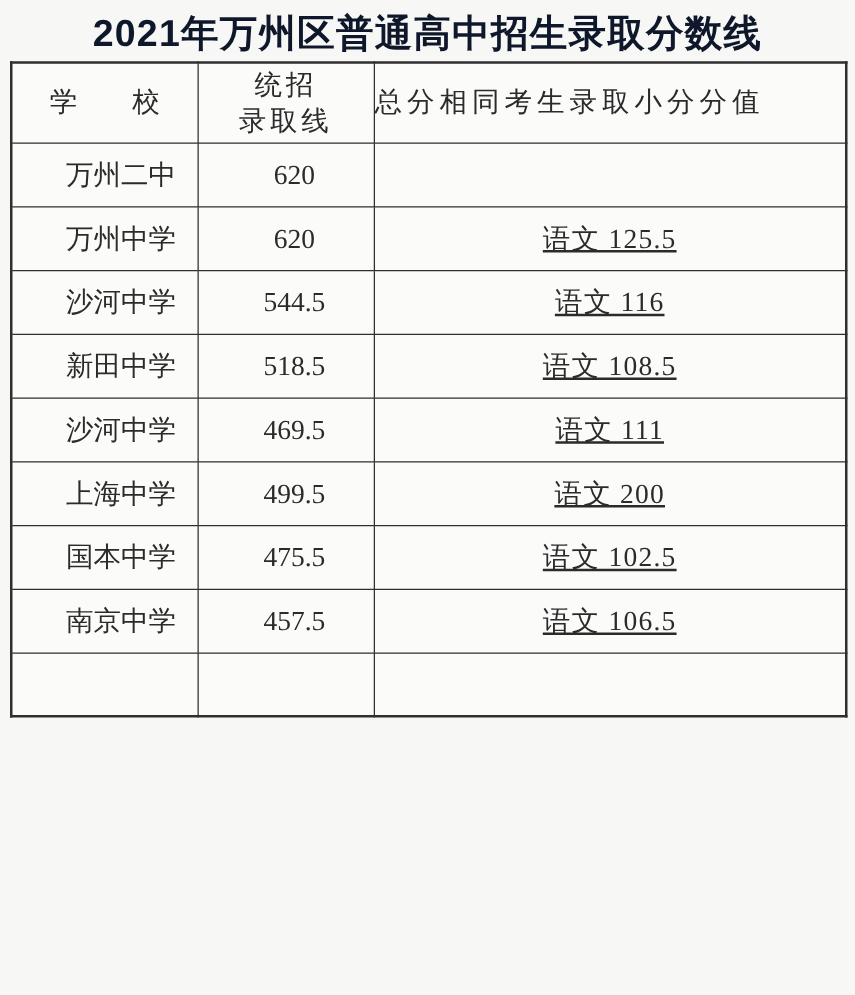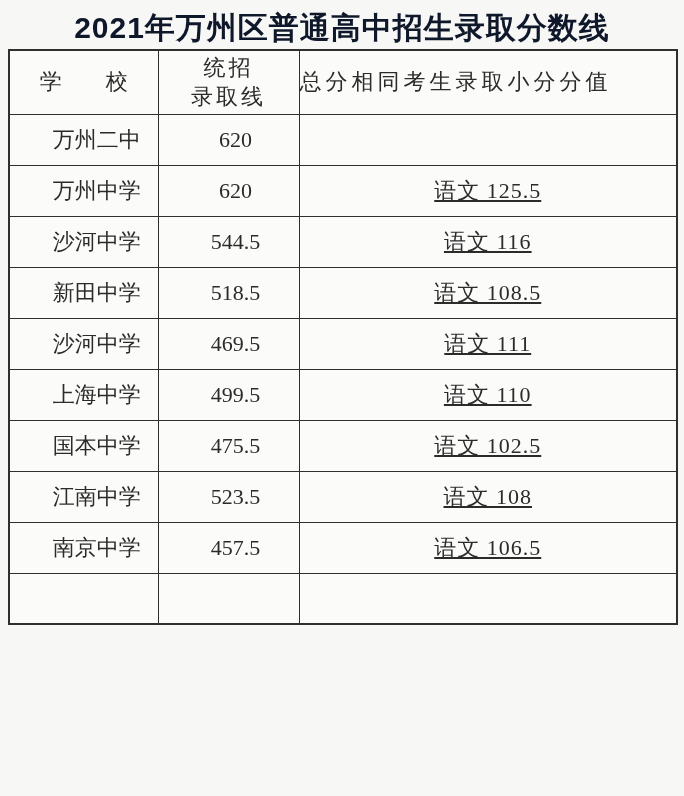--- a/index.html
+++ b/index.html
@@ -110,34 +110,29 @@
 
   <tr>
     <td class="school">沙河中学</td>
     <td class="score">469.5</td>
     <td class="subscore">语文 111</td>
   </tr>
 
   <tr>
     <td class="school">上海中学</td>
     <td class="score">499.5</td>
-    <td class="subscore">语文 110</td>
+    <td class="subscore">语文 200</td>
   </tr>
 
   <tr>
     <td class="school">国本中学</td>
     <td class="score">475.5</td>
     <td class="subscore">语文 102.5</td>
   </tr>
 
-  <tr>
-    <td class="school">江南中学</td>
-    <td class="score">523.5</td>
-    <td class="subscore">语文 108</td>
-  </tr>
 
   <tr>
     <td class="school">南京中学</td>
     <td class="score">457.5</td>
     <td class="subscore">语文 106.5</td>
   </tr>
 </tbody>
     <tfoot>
       <tr>
         <td class="school"></td>

